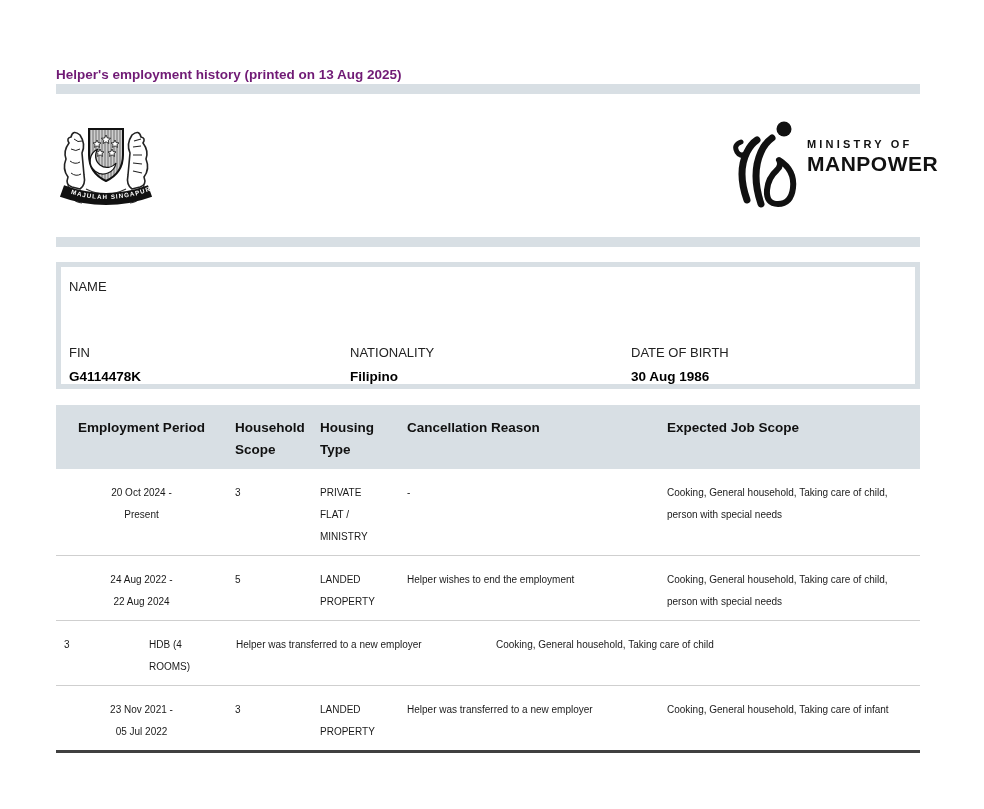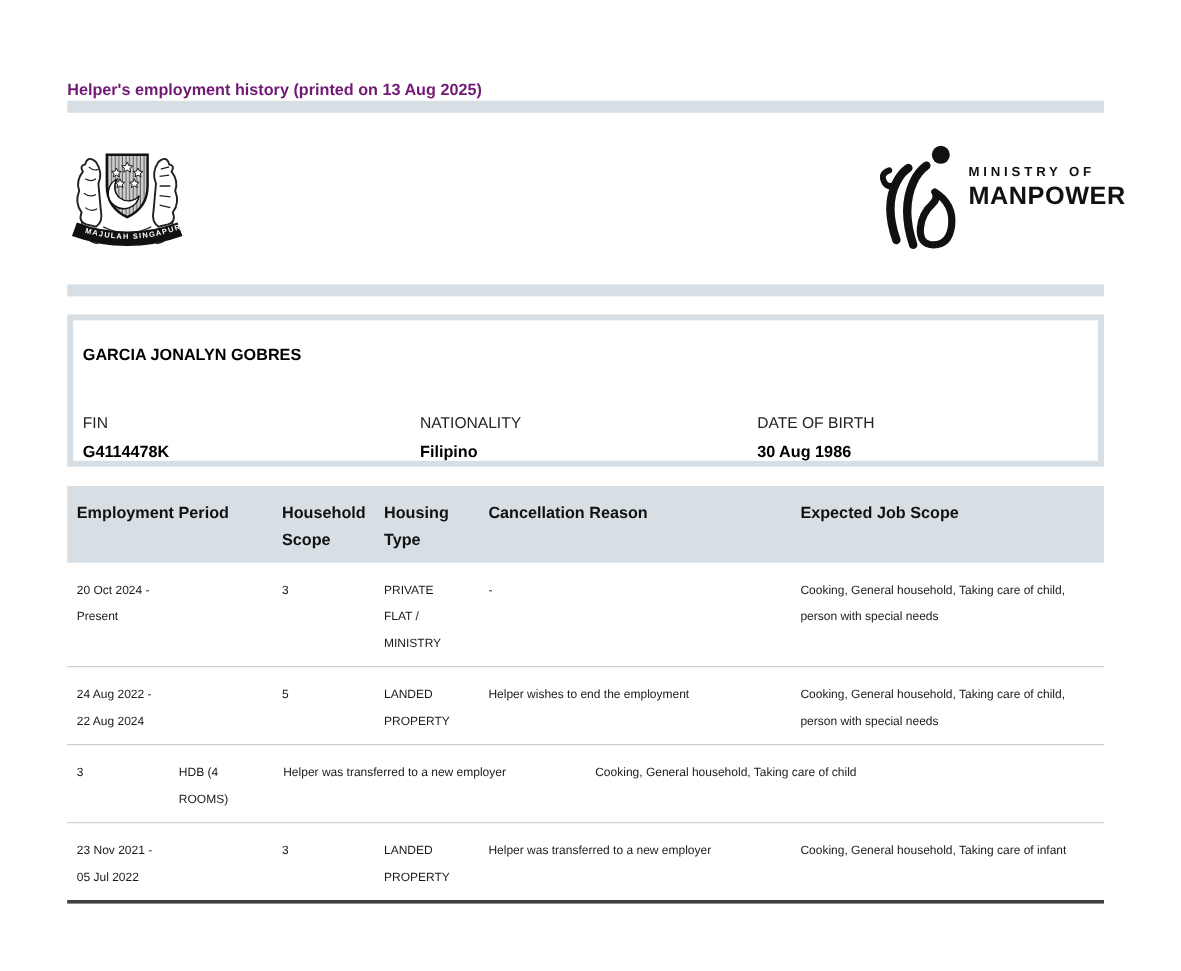--- a/index.html
+++ b/index.html
@@ -63,21 +63,21 @@
   }
   .trow {
     display: flex; border-bottom: 1px solid #cfcfcf;
   }
   .trow:last-child { border-bottom: 3px solid #404040; }
   .td {
     font-size: 10px; color: #1a1a1a;
     padding: 13px 8px 7px 8px; line-height: 22px;
     white-space: pre-line;
   }
-  .c1 { width: 171px; }
+  .c1 { width: 171px; text-align: center; }
   .c2 { width: 85px; }
   .c3 { width: 87px; }
   .c4 { width: 260px; }
   .c5 { width: 261px; }
 </style>
 </head>
 <body>
 
 <div class="page">
 
@@ -128,21 +128,21 @@
     </svg>
     <div class="mom-text">
       <div class="mom-line1">MINISTRY OF</div>
       <div class="mom-line2">MANPOWER</div>
     </div>
   </div>
 
   <div class="accent-bar bar-mid"></div>
 
   <div class="info-box">
-    <div class="field-value">GARCIA JONALYN GOBRES</div>
+    <div class="field-label">NAME</div>
     <div class="info-row2">
       <div class="info-col col-fin">
         <div class="field-label">FIN</div>
         <div class="field-value">G4114478K</div>
       </div>
       <div class="info-col col-nat">
         <div class="field-label">NATIONALITY</div>
         <div class="field-value">Filipino</div>
       </div>
       <div class="info-col col-dob">

